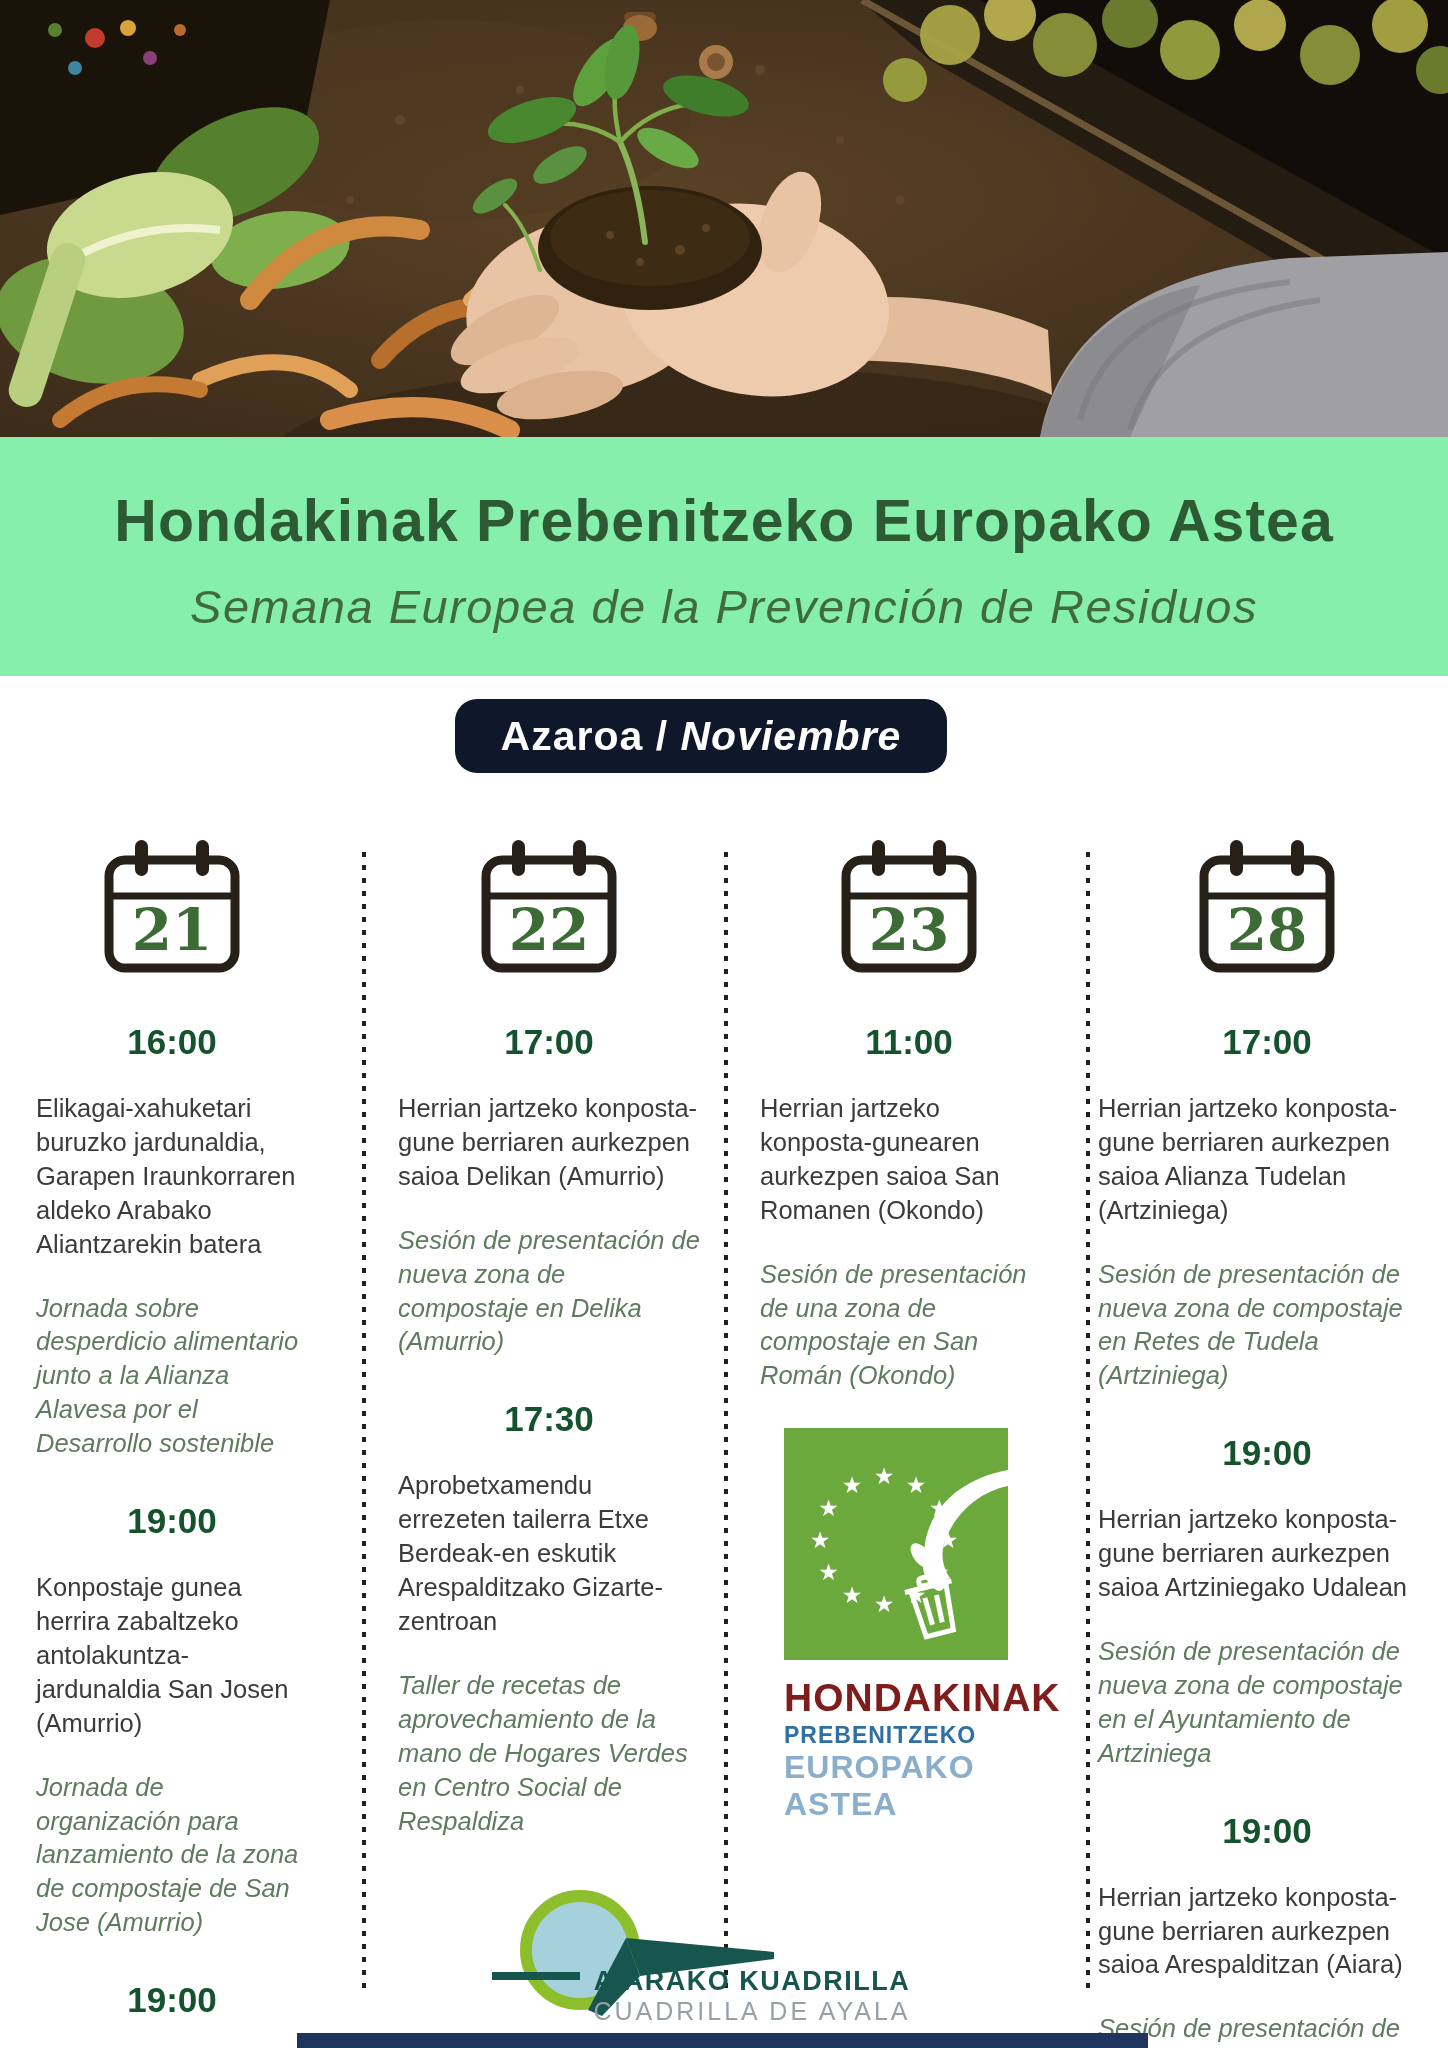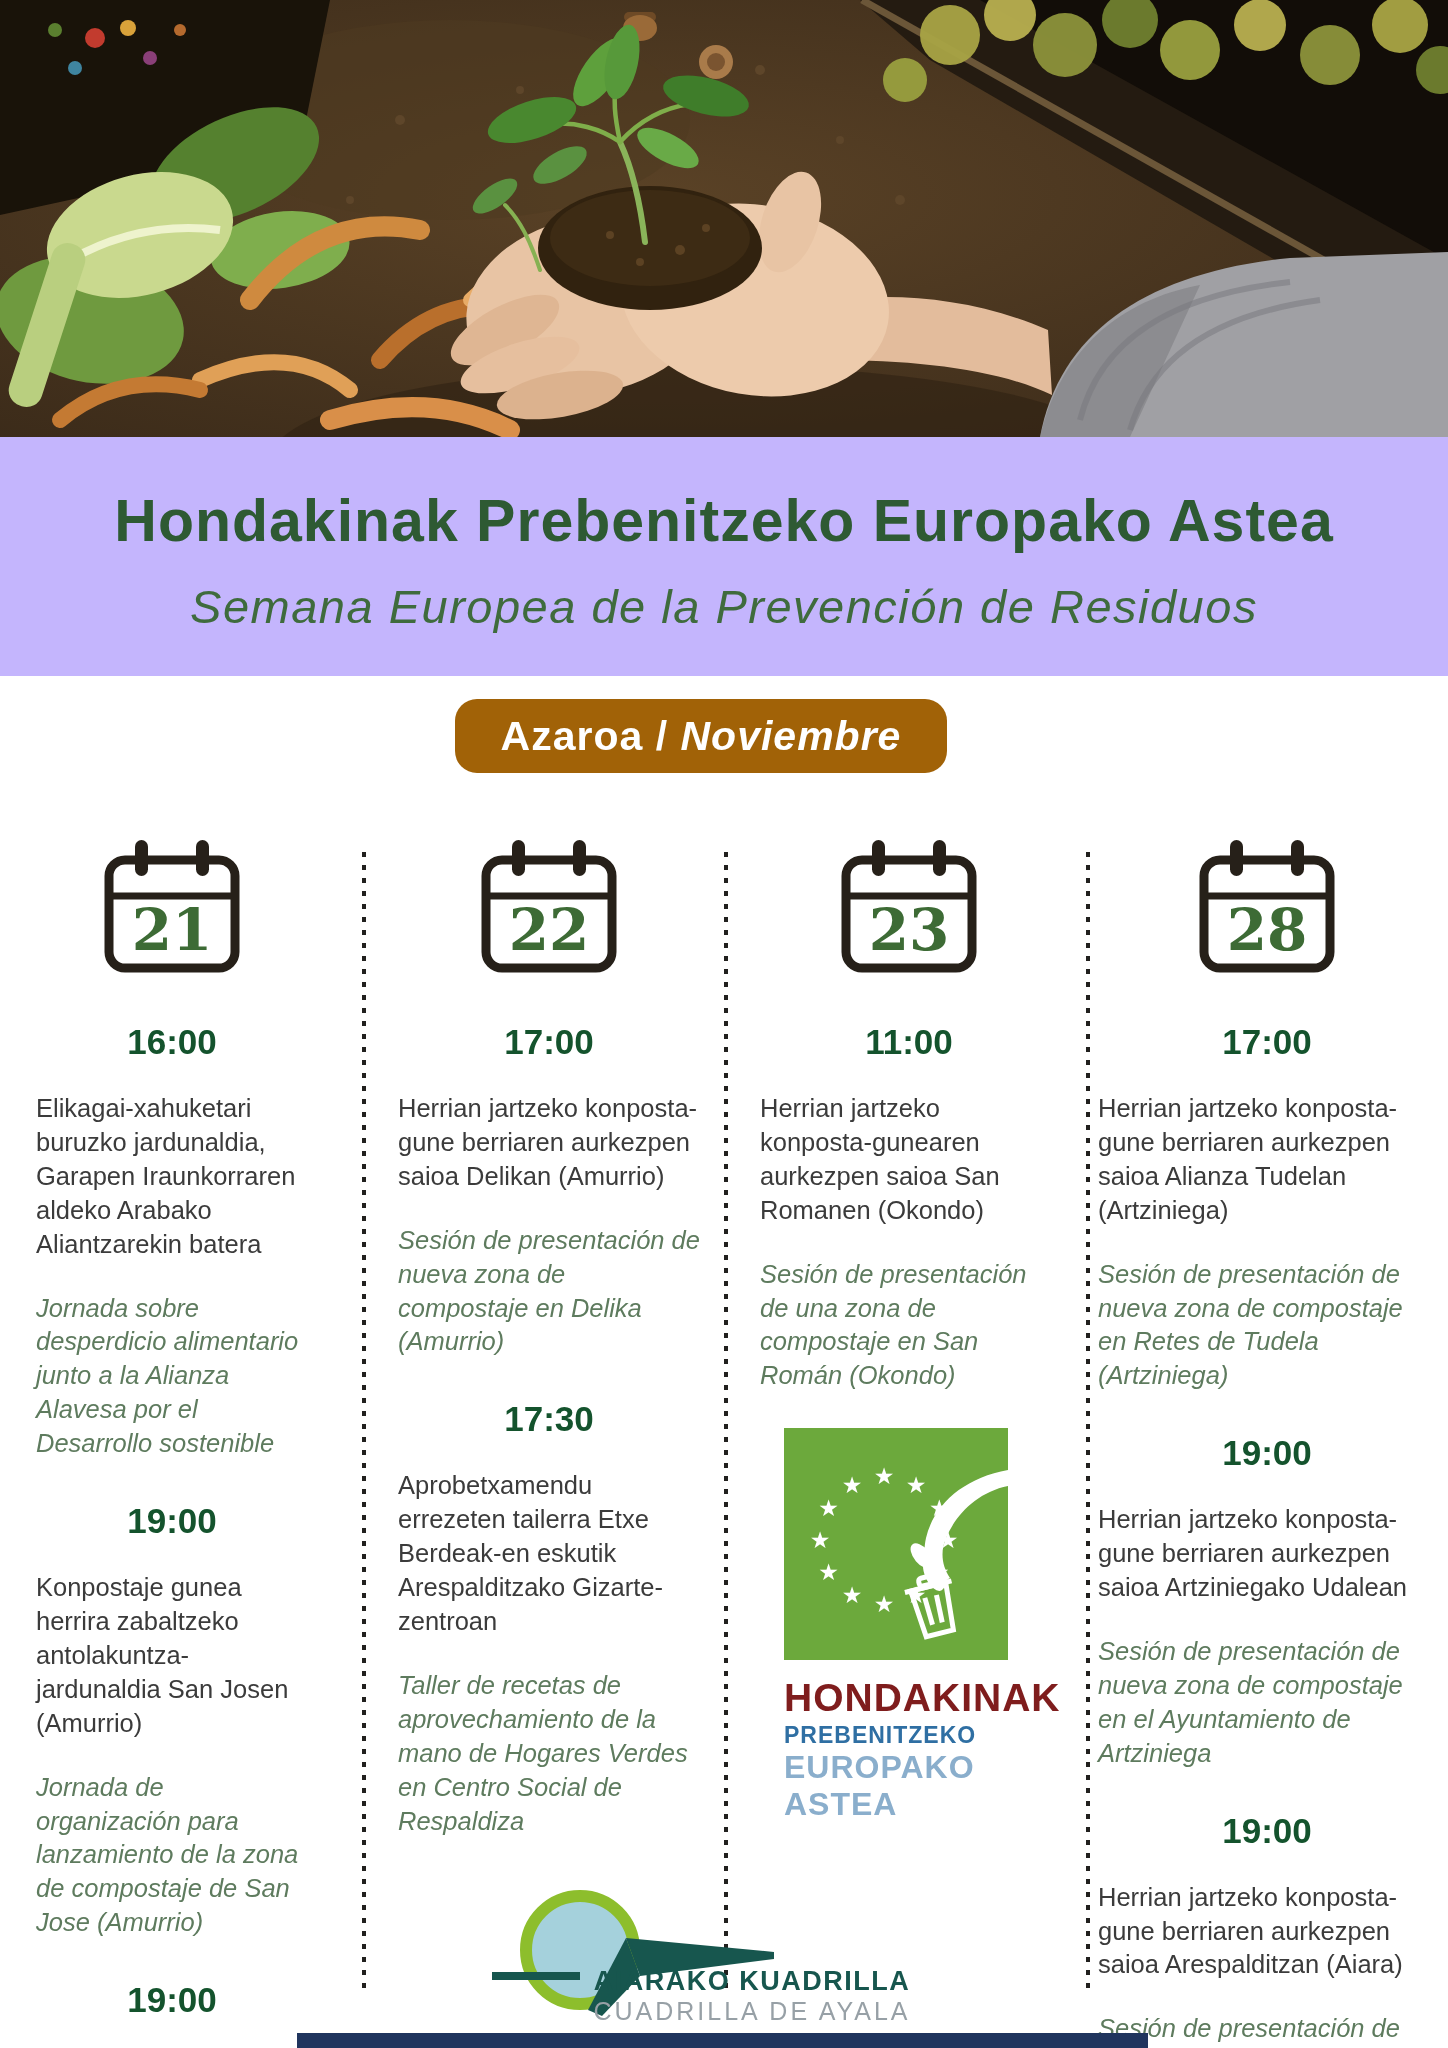--- a/index.html
+++ b/index.html
@@ -4,26 +4,26 @@
 <style>
   html,body{margin:0;padding:0;background:#ffffff;}
   .poster{position:relative;width:1448px;height:2048px;background:#ffffff;overflow:hidden;
           font-family:"Liberation Sans",sans-serif;}
 
   
   .photo{position:absolute;top:0;left:0;width:1448px;height:437px;}
   .photo svg{display:block;width:100%;height:100%;}
 
   
-  .banner{position:absolute;top:437px;left:0;width:1448px;height:239px;background:#c4b5fd;text-align:center;}
+  .banner{position:absolute;top:437px;left:0;width:1448px;height:239px;background:#86efac;text-align:center;}
   .banner .title{margin:50px 0 0;font-size:59px;font-weight:bold;color:#2E5A33;letter-spacing:1px;}
   .banner .subtitle{margin:24px 0 12px;font-size:47px;font-style:italic;font-weight:normal;color:#3F6B3D;letter-spacing:1.5px;}
 
   
-  .month-badge{position:absolute;top:699px;left:455px;width:492px;height:74px;background:#a16207;
+  .month-badge{position:absolute;top:699px;left:455px;width:492px;height:74px;background:#0f172a;
                border-radius:22px;color:#ffffff;display:flex;align-items:center;justify-content:center;
                font-size:41px;font-weight:bold;letter-spacing:1px;}
   .month-badge .it{font-style:italic;}
   .month-badge .sep{white-space:pre;}
 
   
   .divider{position:absolute;top:852px;height:1138px;width:4px;
            background-image:repeating-linear-gradient(to bottom,#21201E 0,#21201E 5px,transparent 5px,transparent 13px);}
   .d1{left:362px;} .d2{left:724px;} .d3{left:1086px;}
 

